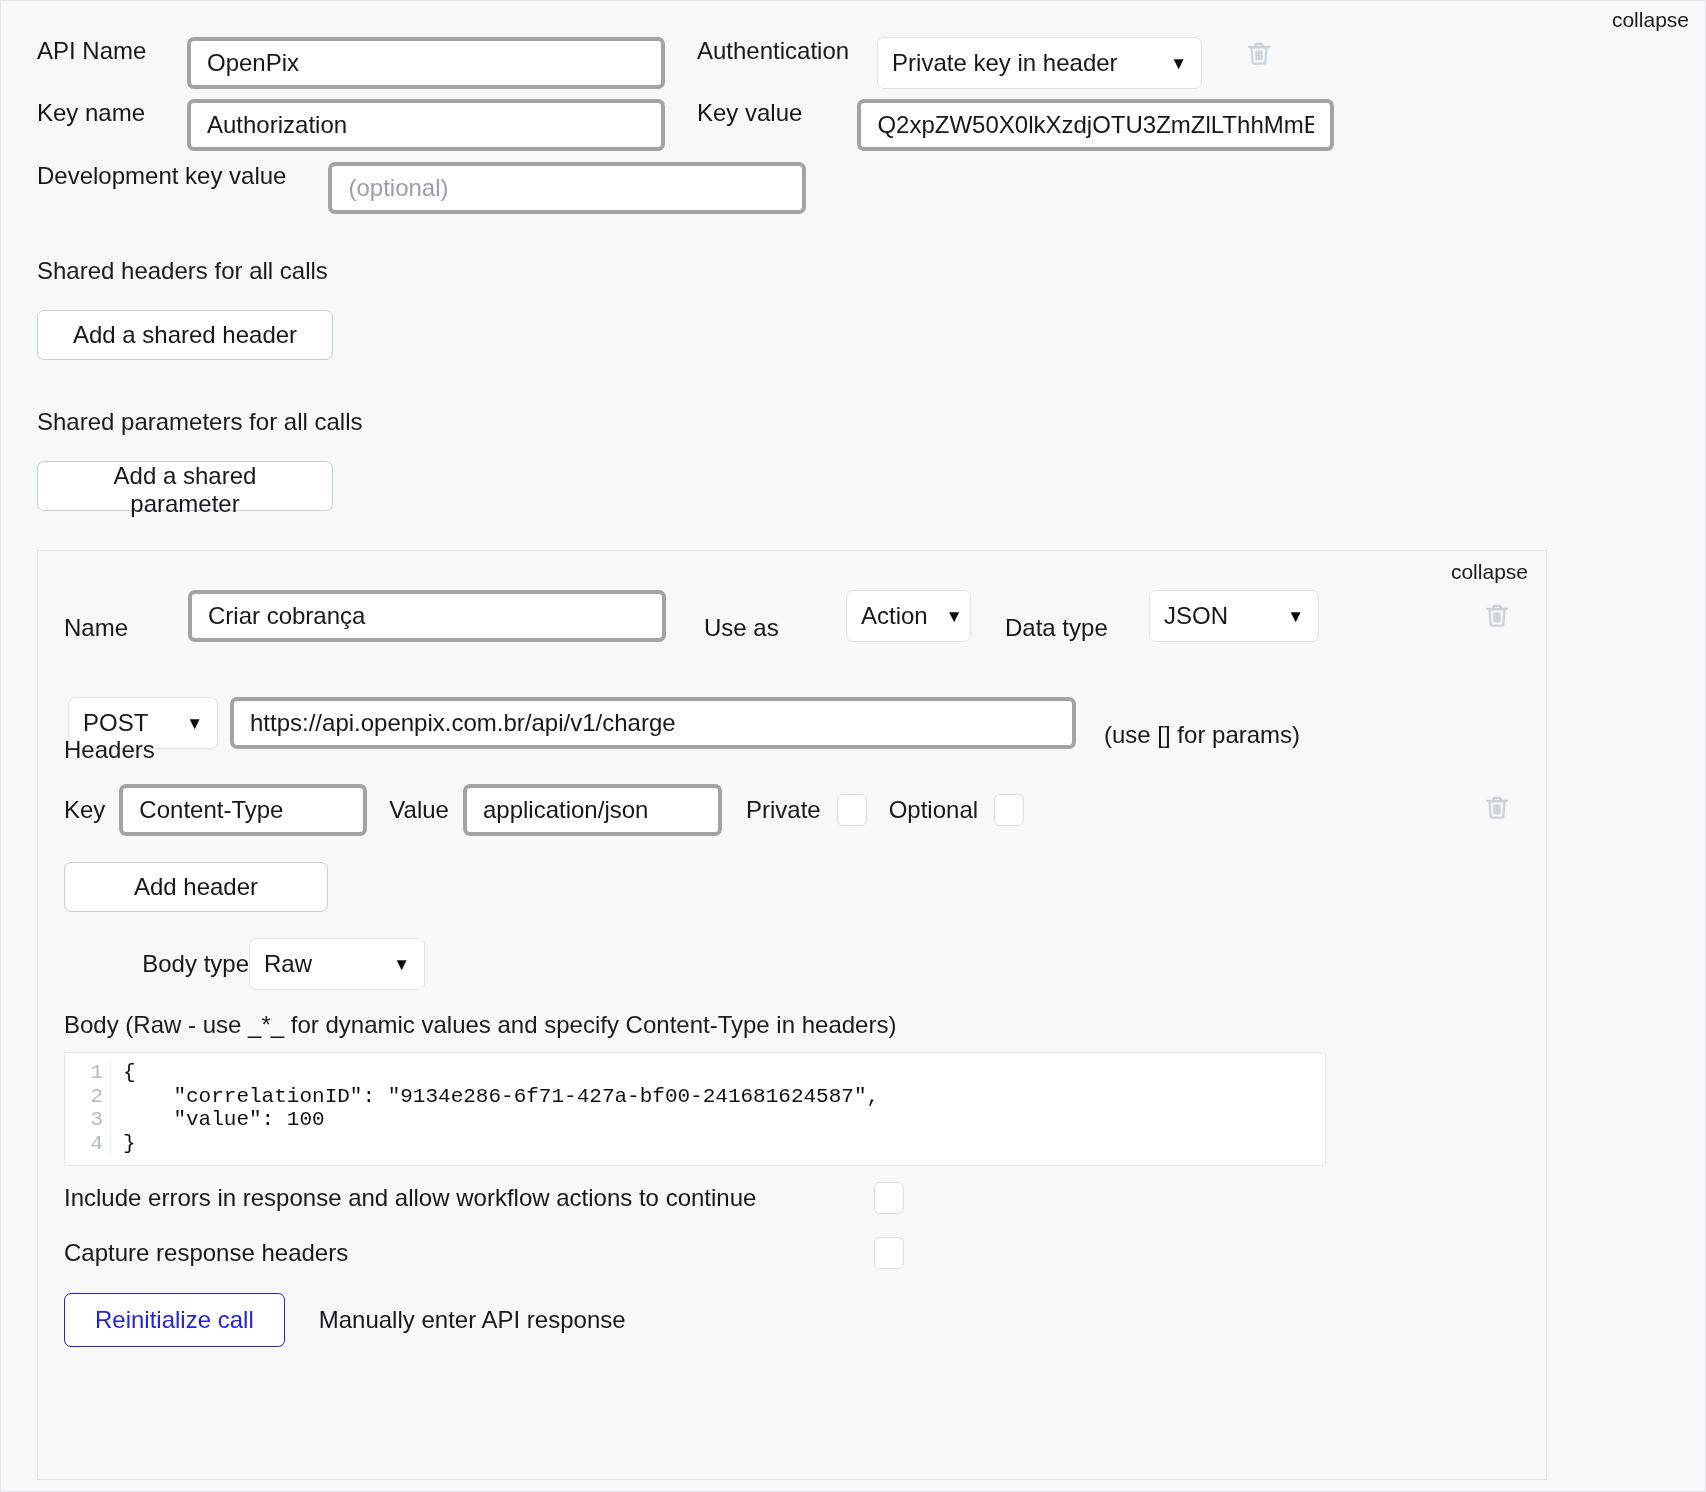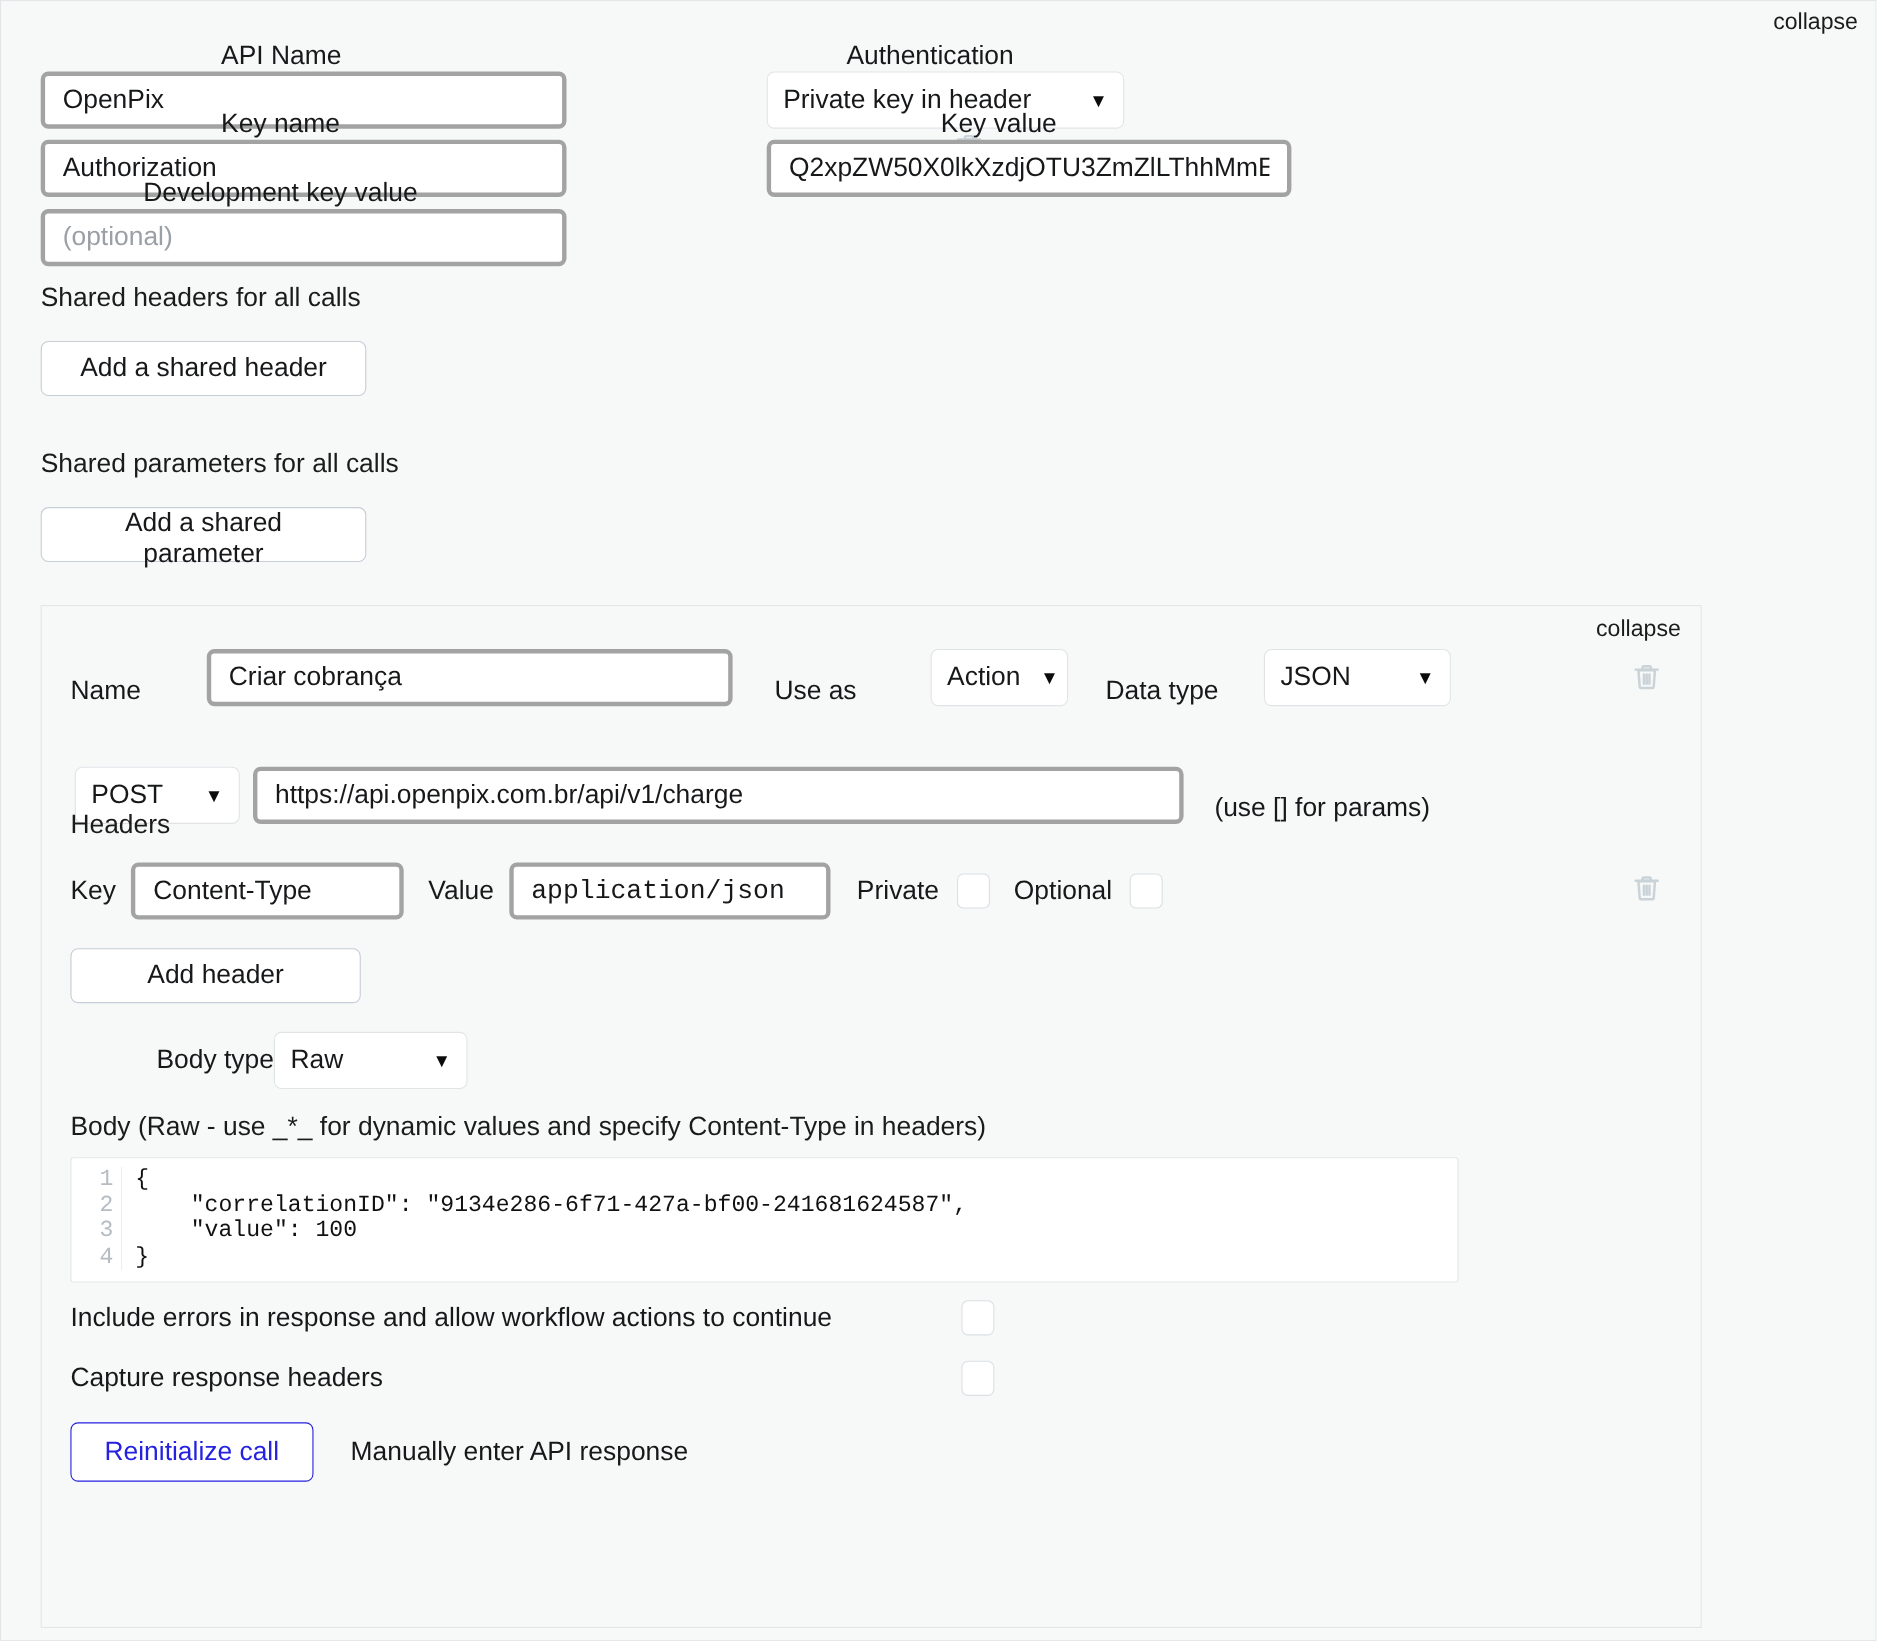--- a/index.html
+++ b/index.html
@@ -39,22 +39,21 @@
     right: 18px;
     font-size: 21px;
     color: #1b1b1b;
     cursor: pointer;
     line-height: 1.2;
   }
 
   
   .row {
     display: flex;
-    align-items: center;
-    flex-direction: column;
+    align-items: flex-start;
   }
 
   .lbl {
     font-size: 24px;
     color: #17181a;
     white-space: nowrap;
   }
 
   .txt {
     background: #ffffff;
@@ -181,21 +180,21 @@
   .cp-url-row { position: absolute; top: 102px; left: 30px; display: flex; align-items: flex-end; margin-top: 44px; }
   #method-select { width: 150px; }
   #url-input { width: 846px; margin-left: 12px; }
   .cp-url-row .hint { margin-left: 28px; font-size: 24px; color: #17181a; }
 
   .cp-headers-title { position: absolute; top: 185px; left: 26px; font-size: 24px; }
   .cp-header-row { position: absolute; top: 233px; left: 26px; display: flex; align-items: center; }
   .cp-header-row .lbl { margin-right: 14px; }
   #header-key-input { width: 248px; }
   .cp-header-row .value-lbl { margin-left: 22px; margin-right: 14px; }
-  #header-value-input { width: 292px; font-family: Liberation Mono, monospace; }
+  #header-value-input { width: 259px; }
   .cp-header-row .private-lbl { margin-left: 24px; margin-right: 16px; }
   .cp-header-row .optional-lbl { margin-left: 22px; margin-right: 16px; }
   .cp-trash-header { position: absolute; top: 240px; right: 34px; }
 
   #add-header-btn { position: absolute; top: 311px; left: 26px; width: 264px; }
 
   .cp-bodytype-row { position: absolute; top: 387px; left: 26px; display: flex; align-items: center; }
   .cp-bodytype-row .lbl { width: 185px; text-align: right; }
   #body-type-select { width: 176px; }
 

